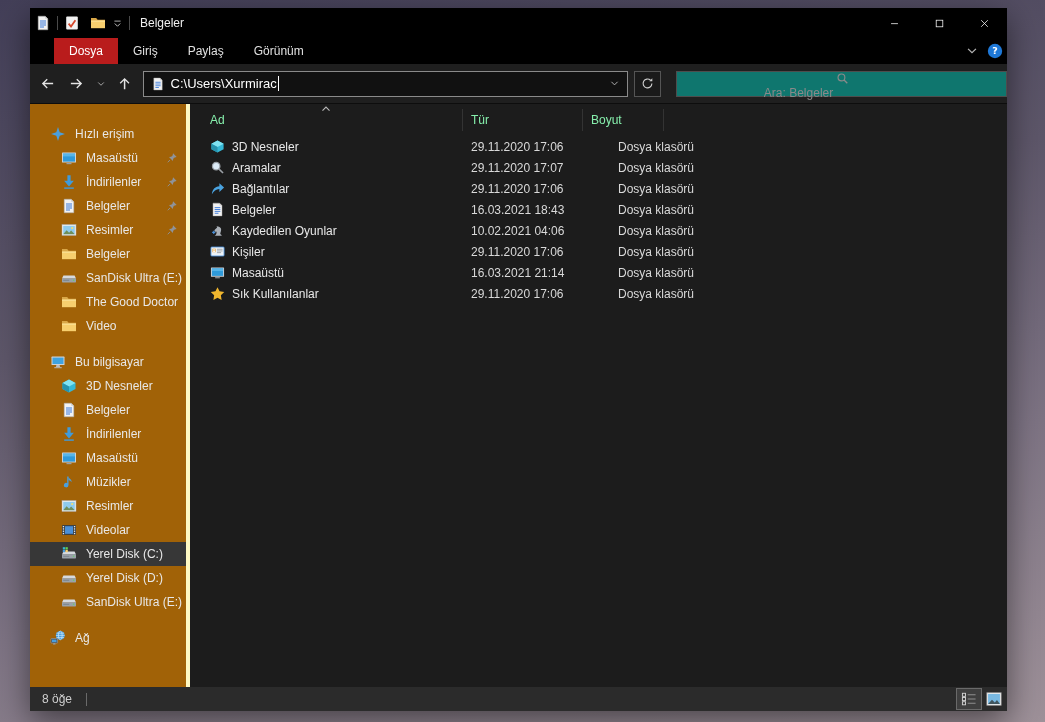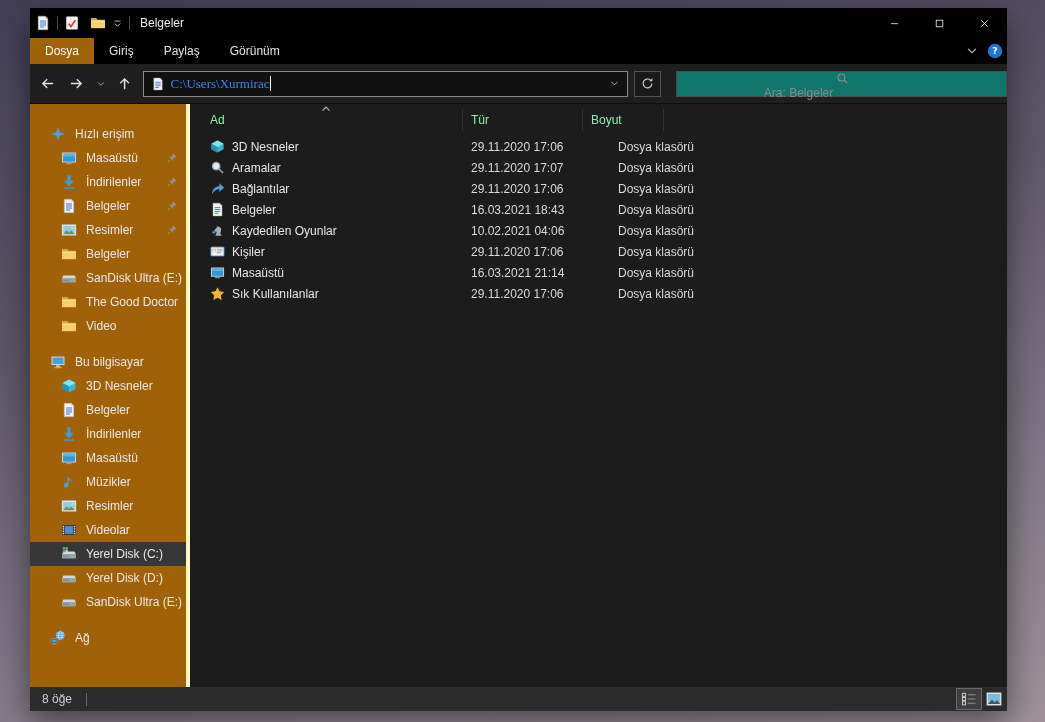--- a/index.html
+++ b/index.html
@@ -31,21 +31,21 @@
   .toolbar{height:39px;background:#1f1f1f;display:flex;align-items:center;flex:none;border-bottom:1px solid #0d0d0d;}
   .nav-btn{width:30px;height:30px;display:flex;align-items:center;justify-content:center;color:#e4e4e4;}
   .nav-btn.small{width:20px;color:#b5b5b5;}
   .nav-btn .ic{width:15px;height:15px;}
   .nav-btn.small .ic{width:10px;height:10px;}
   .addressbar{
     margin-left:4px;width:497px;height:26px;box-sizing:border-box;
     background:#111;border:1px solid #8a8a8a;display:flex;align-items:center;
   }
   .addr-icon{margin:0 6px 0 7px;}
-  .addr-text{font-size:13px;color:#3b82f6;white-space:nowrap;font-family:Liberation Serif, serif;}
+  .addr-text{font-size:13px;color:#ffffff;white-space:nowrap;}
   .caret{display:inline-block;width:1px;height:15px;background:#fff;margin-left:1px;vertical-align:middle;}
   .addr-drop{margin-left:auto;width:25px;height:100%;display:flex;align-items:center;justify-content:center;color:#b5b5b5;}
   .addr-drop .ic{width:11px;height:11px;}
   .refresh-btn{
     margin-left:6px;width:27px;height:26px;box-sizing:border-box;border:1px solid #555;
     display:flex;align-items:center;justify-content:center;color:#cfcfcf;background:#1a1a1a;
   }
   .refresh-btn .ic{width:13px;height:13px;}
   .searchbox{
     margin-left:15px;width:339px;height:26px;box-sizing:border-box;
@@ -151,21 +151,21 @@
           <span class="ic">
             <svg viewBox="0 0 16 16">
               <path d="M3.2 3.2l9.6 9.6M12.8 3.2l-9.6 9.6" stroke="#fff" stroke-width="1.1"></path>
             </svg>
           </span>
         </div>
     </div>
   </div>
 
   <div class="ribbon">
-    <div class="rtab active" style="background: #a16207;">Dosya</div>
+    <div class="rtab active" style="background: #b91c1c; margin-left: 24px;">Dosya</div>
       <div class="rtab">Giriş</div>
       <div class="rtab">Paylaş</div>
       <div class="rtab">Görünüm</div>
       <div class="ribbon-right">
       <span class="ic ribbon-chevron">
           <svg viewBox="0 0 16 16">
             <path d="M3.5 5.5L8 10l4.5-4.5" fill="none" stroke="currentColor" stroke-width="1.4"></path>
           </svg>
         </span>
       <span class="ic" style="width:16px;height:16px">

